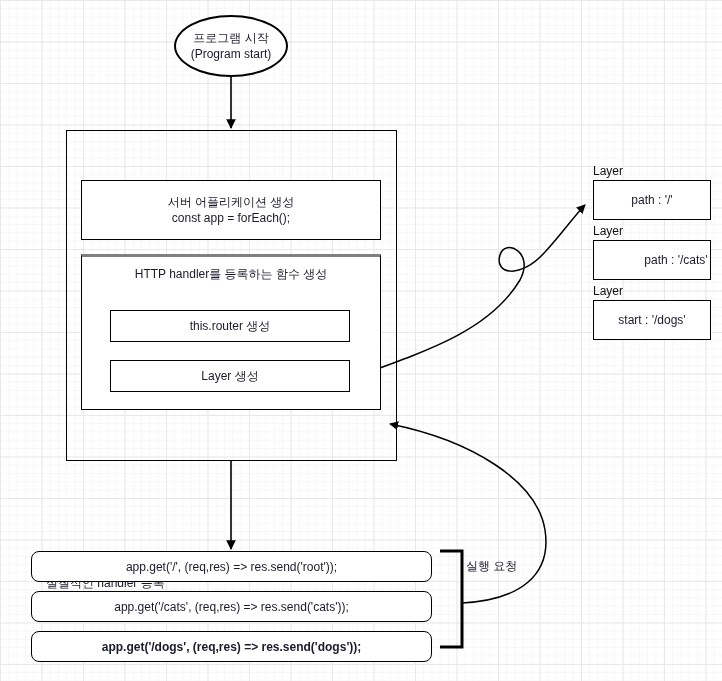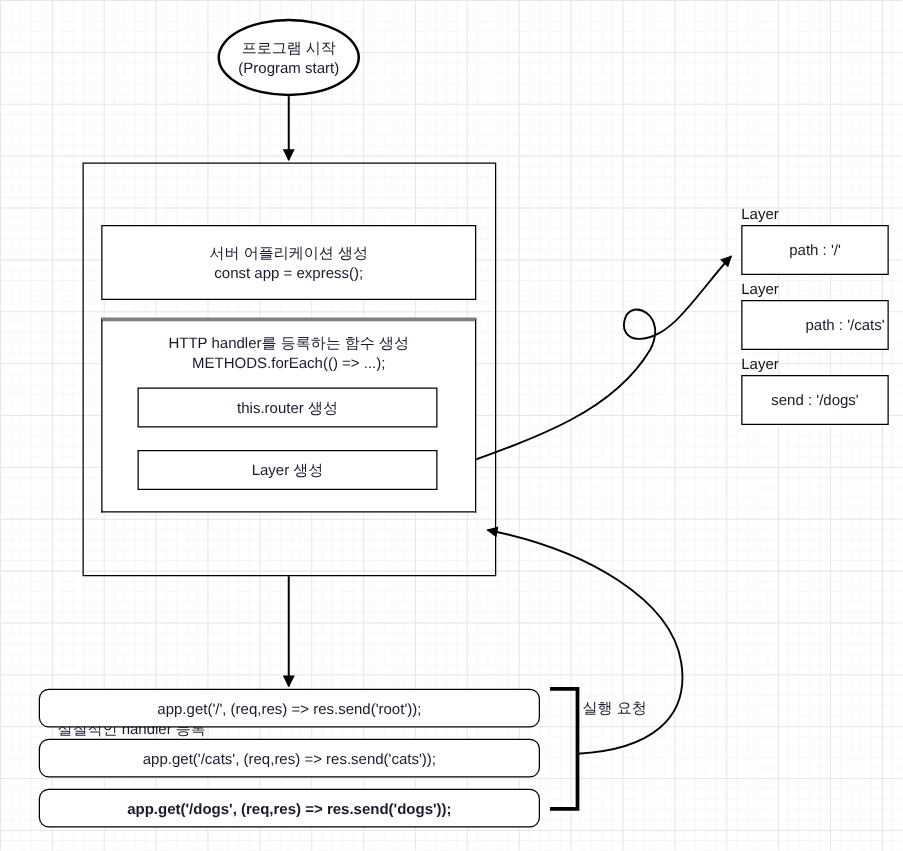--- a/index.html
+++ b/index.html
@@ -168,27 +168,26 @@
 
   <div class="node" id="start-node">
     <span class="ln">프로그램 시작</span>
     <span class="ln">(Program start)</span>
   </div>
 
   <div class="node" id="outer-box"></div>
 
   <div class="node" id="create-app-box">
     <span class="ln">서버 어플리케이션 생성</span>
-    <span class="ln">const app = express();</span>
+    <span class="ln">const app = forEach();</span>
   </div>
 
   <div class="node" id="http-handler-box">
     <div id="http-handler-label">
       <span class="ln">HTTP handler를 등록하는 함수 생성</span>
-      <span class="ln">METHODS.forEach(() =&gt; ...);</span>
     </div>
   </div>
 
   <div class="node" id="layer-create-box">
     <span class="ln">Layer 생성</span>
   </div>
 
   <div class="node" id="router-box">
     <span class="ln">this.router 생성</span>
   </div>
@@ -198,21 +197,21 @@
     <span>path : '/'</span>
   </div>
 
   <div class="layer-caption" style="left:593px; top:224px;">Layer</div>
   <div class="layer-box" style="top:240px;padding-left:48px;">
     <span>path : '/cats'</span>
   </div>
 
   <div class="layer-caption" style="left:593px; top:284px;">Layer</div>
   <div class="layer-box" style="top:300px;">
-    <span>send : '/dogs'</span>
+    <span>start : '/dogs'</span>
   </div>
 
   <div id="handler-section-label">실질적인 handler 등록</div>
 
   <div class="handler-box" style="top:551px;">
     <span>app.get('/', (req,res) =&gt; res.send('root'));</span>
   </div>
   <div class="handler-box" style="top:591px;">
     <span>app.get('/cats', (req,res) =&gt; res.send('cats'));</span>
   </div>

